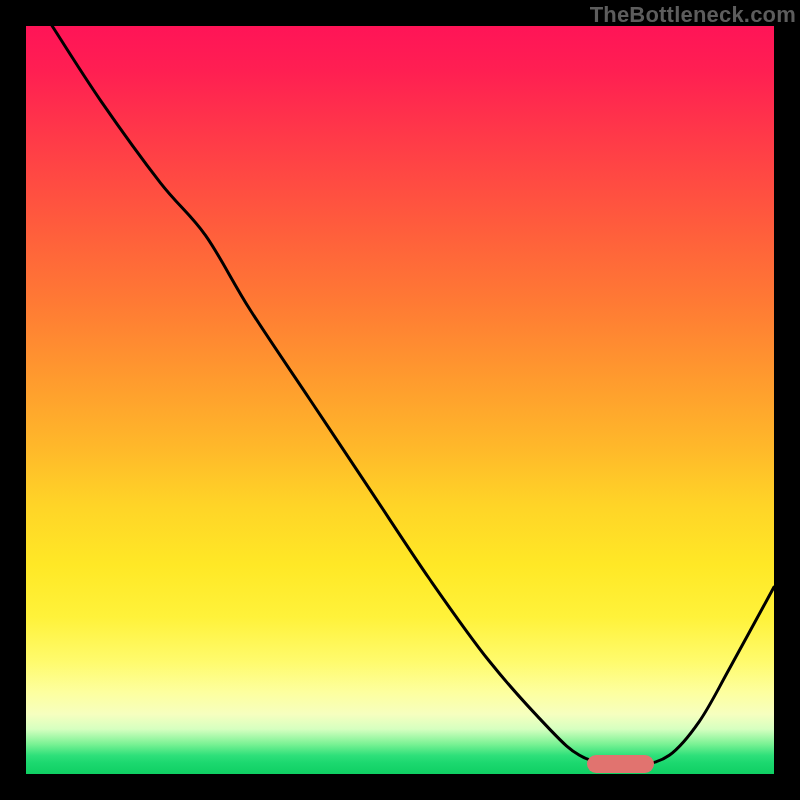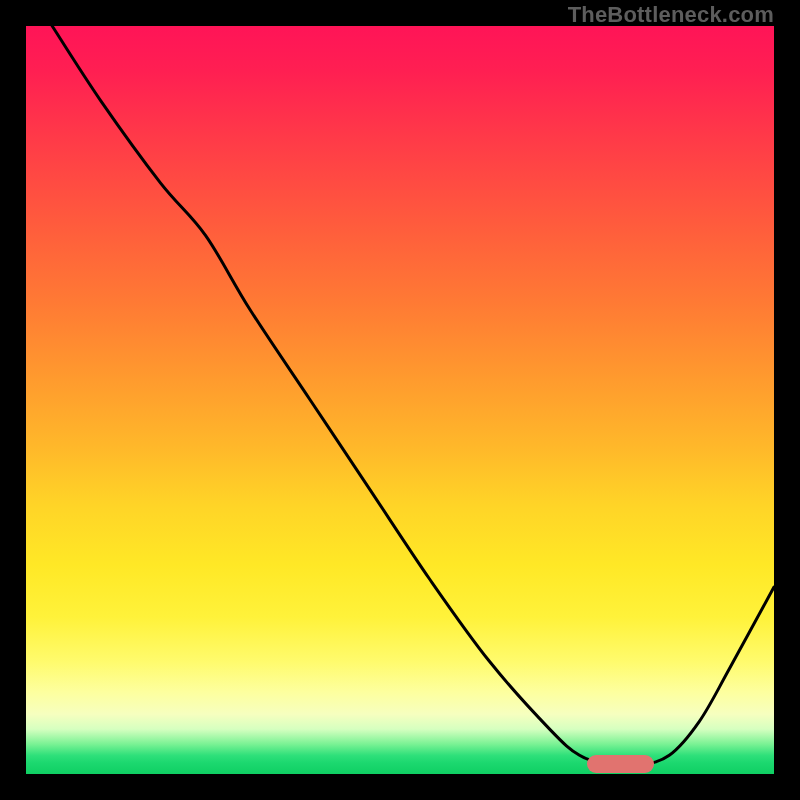--- a/index.html
+++ b/index.html
@@ -42,21 +42,21 @@
       #d6ffc0 94%,
       #7af294 96%,
       #2fe07a 97.5%,
       #1cd86f 98.5%,
       #0fcf63 100%
     );
   }
   .watermark {
     position: absolute;
     top: 2px;
-    right: 26px;
+    right: 4px;
     color: #5d5d5d;
     font-size: 22px;
     font-weight: 600;
     letter-spacing: 0.2px;
     user-select: none;
   }
   svg.curve {
     position: absolute;
     left: 0;
     top: 0;

